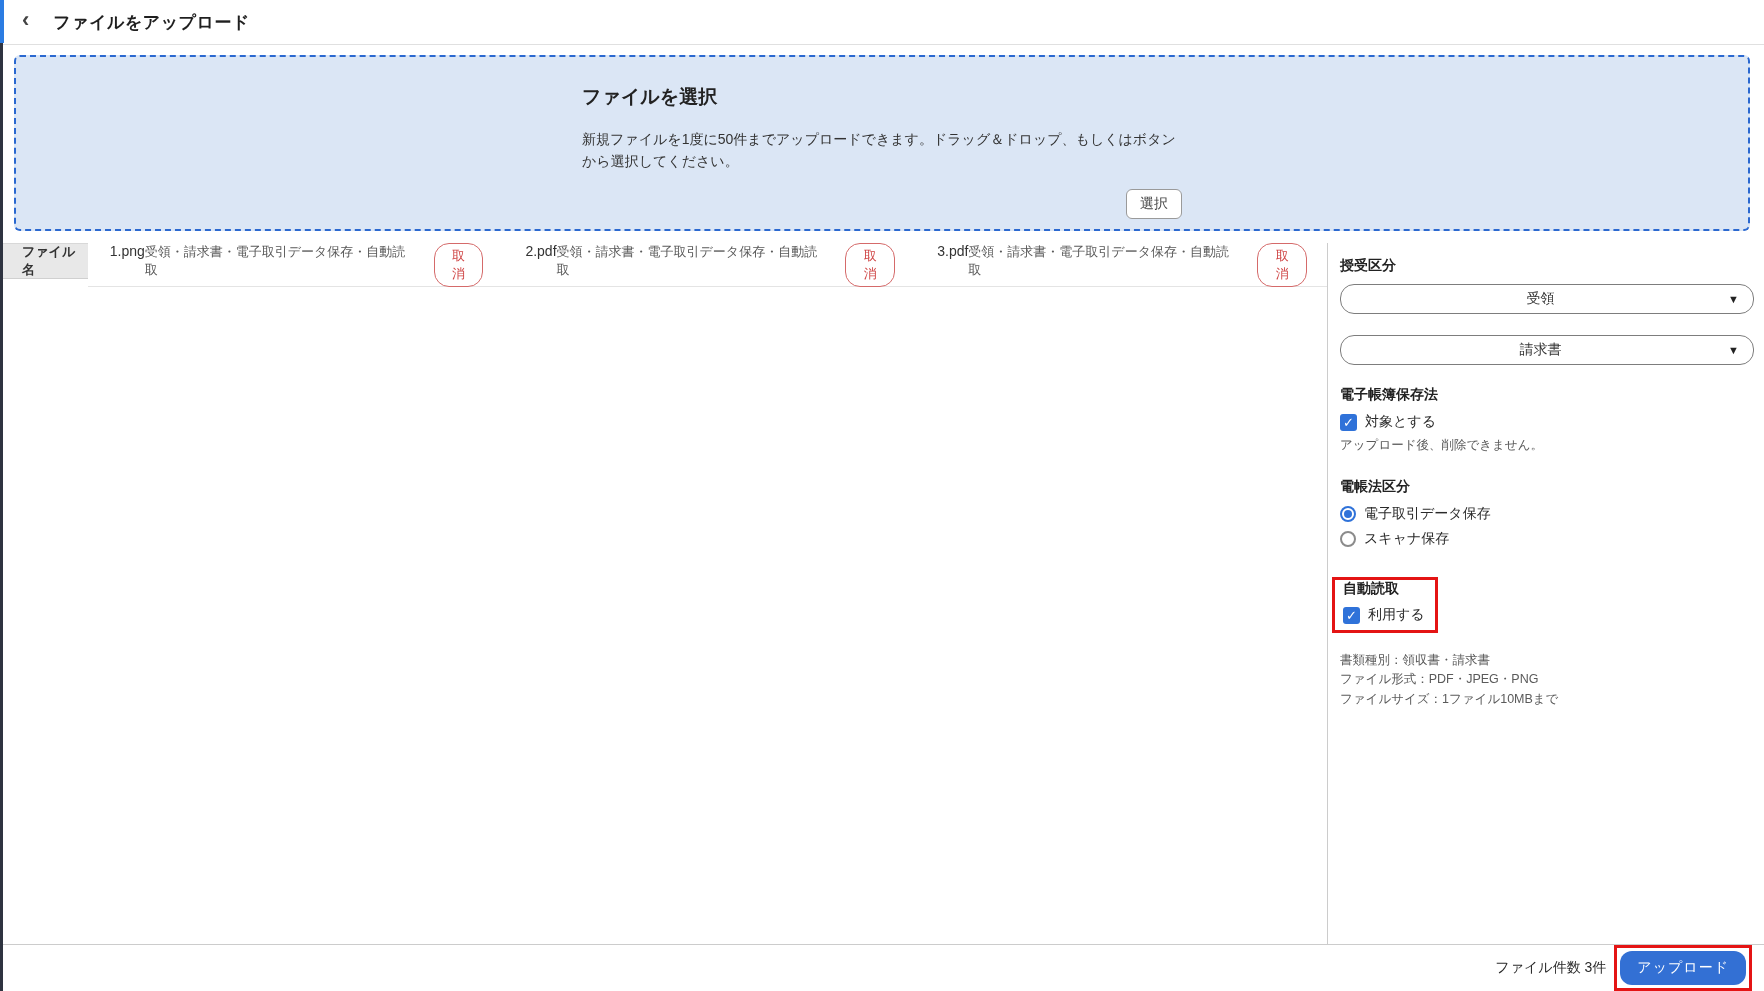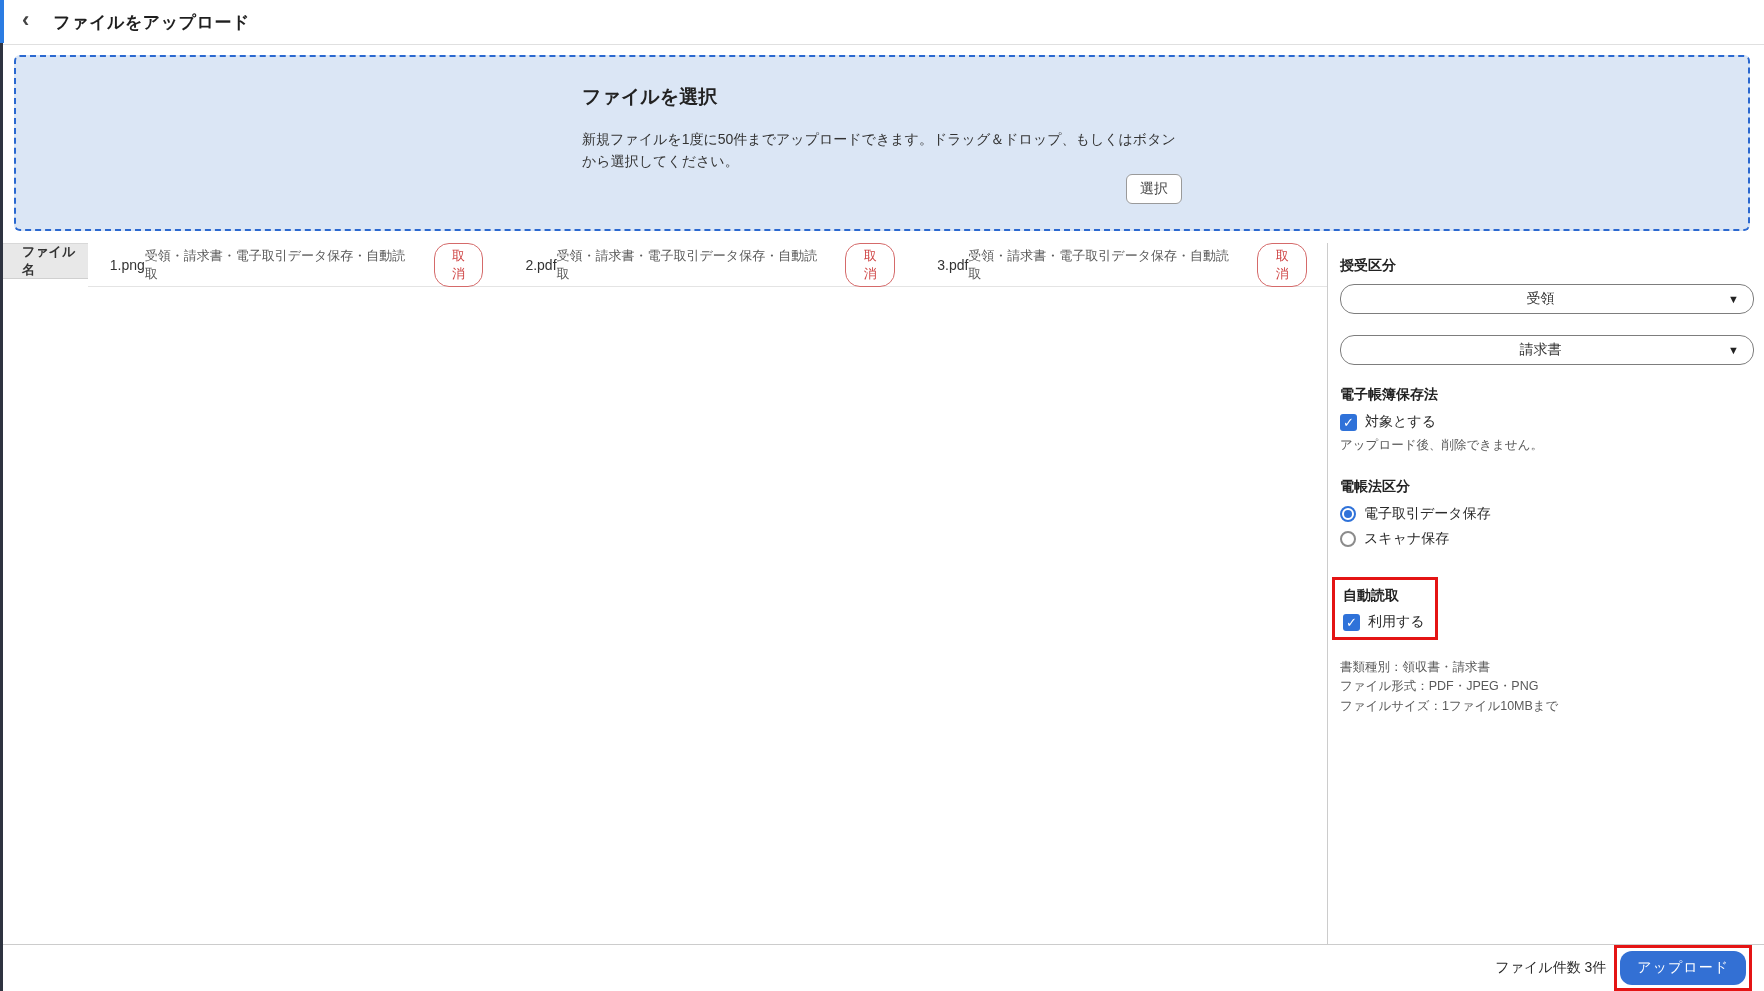--- a/index.html
+++ b/index.html
@@ -16,28 +16,28 @@
   .header { height:45px; flex:0 0 45px; display:flex; align-items:center; border-bottom:1px solid #e0e0e0; background:#fff; padding-left:22px; }
   .back-btn { font-size:22px; color:#444; line-height:1; cursor:pointer; padding:0 6px 4px 0; font-weight:bold; }
   .header-title { font-size:17px; font-weight:bold; color:#1f1f1f; margin-left:18px; letter-spacing:0.5px; }
 
   
   .dropzone-wrap { flex:0 0 198px; padding:10px 14px 12px 14px; }
   .dropzone { height:176px; background:#dbe6f5; border:2px dashed #2a68d0; border-radius:6px; display:flex; justify-content:center; }
   .dz-col { width:600px; padding-top:27px; }
   .dz-title { font-size:19px; font-weight:bold; color:#222; margin-bottom:18px; }
   .dz-desc { font-size:14px; color:#333; line-height:1.6; }
-  .dz-btn-row { display:flex; justify-content:flex-end; margin-top:1px; }
+  .dz-btn-row { display:flex; justify-content:flex-end; margin-top:16px; }
   .dz-select-btn { background:#fff; border:1px solid #9a9a9a; border-radius:6px; padding:5px 13px; font-size:14px; color:#444; cursor:pointer; font-family:inherit; }
 
   
   .main { flex:1 1 auto; display:flex; min-height:0; }
   .table-area { width:1328px; flex:0 0 1328px; border-right:1px solid #ccc; display:flex; flex-direction:row; }
   .table-head { height:36px; background:#e8e8e8; border-top:1px solid #d8d8d8; border-bottom:1px solid #d0d0d0; display:flex; align-items:center; padding-left:22px; font-size:13px; font-weight:bold; color:#333; }
-  .file-row { height:44px; display:flex; align-items:center; border-bottom:1px solid #e4e4e4; padding:0 20px 0 22px; }
+  .file-row { height:44px; display:flex; align-items:flex-start; border-bottom:1px solid #e4e4e4; padding:0 20px 0 22px; }
   .file-name { font-size:14px; color:#333; }
   .row-spacer { flex:1; }
   .file-tags { font-size:13px; color:#595959; margin-right:18px; }
   .cancel-btn { background:#fff; border:1px solid #d56a6a; color:#cf4444; border-radius:15px; padding:3px 11px; font-size:13px; cursor:pointer; font-family:inherit; }
 
   
   .panel { flex:1; padding:14px 10px 0 12px; }
   .fld-label { font-size:14px; font-weight:bold; color:#222; margin-bottom:9px; }
   .select-box { height:30px; border:1px solid #7d7d7d; border-radius:14px; background:#fff; display:flex; align-items:center; padding:0 14px 0 12px; font-size:14px; color:#333; cursor:pointer; margin-bottom:21px; }
   .select-val { flex:1;text-align:center; }
@@ -45,21 +45,21 @@
   .checkbox-row { display:flex; align-items:center; margin-bottom:6px; cursor:pointer; }
   .checkbox { width:17px; height:17px; background:#2f72d9; border-radius:3px; color:#fff; font-size:13px; line-height:17px; text-align:center; margin-right:8px; flex:0 0 17px; }
   .cb-label { font-size:14px; color:#2a2a2a; }
   .field-note { font-size:12.5px; color:#5a5a5a; margin-bottom:24px; }
   .radio-row { display:flex; align-items:center; margin-bottom:7px; cursor:pointer; }
   .radio { width:16px; height:16px; border-radius:50%; margin-right:8px; flex:0 0 16px; }
   .radio.checked { border:2px solid #2f72d9; display:flex; align-items:center; justify-content:center; }
   .radio.checked::after { content:""; width:8px; height:8px; border-radius:50%; background:#2f72d9; }
   .radio.unchecked { border:2px solid #8b8b8b; background:#fff; }
   .section-gap { height:22px; }
-  .hl-box { border:3px solid #e41414; padding:7px 10px 6px 8px; width:fit-content; margin-left:-8px; margin-bottom:18px; }
+  .hl-box { border:3px solid #e41414; padding:0 10px 6px 8px; width:fit-content; margin-left:-8px; margin-bottom:18px; }
   .hl-box .fld-label { margin-bottom:8px; }
   .hl-box .checkbox-row { margin-bottom:0; }
   .notes-block { margin-top:6px; }
   .note-line { font-size:12.5px; color:#5a5a5a; line-height:1.55; }
 
   
   .footer { flex:0 0 46px; border-top:1px solid #ccc; display:flex; align-items:center; justify-content:flex-end; background:#fff; padding-right:12px; }
   .file-count { font-size:14px; color:#2a2a2a; margin-right:8px; }
   .hl-box-btn { border:3px solid #e41414; padding:3px; display:flex; align-items:center; }
   .upload-btn { background:#3370d4; color:#fff; border:none; border-radius:12px; padding:8px 17px; font-size:14px; cursor:pointer; font-family:Liberation Mono, monospace; letter-spacing:1px; }

